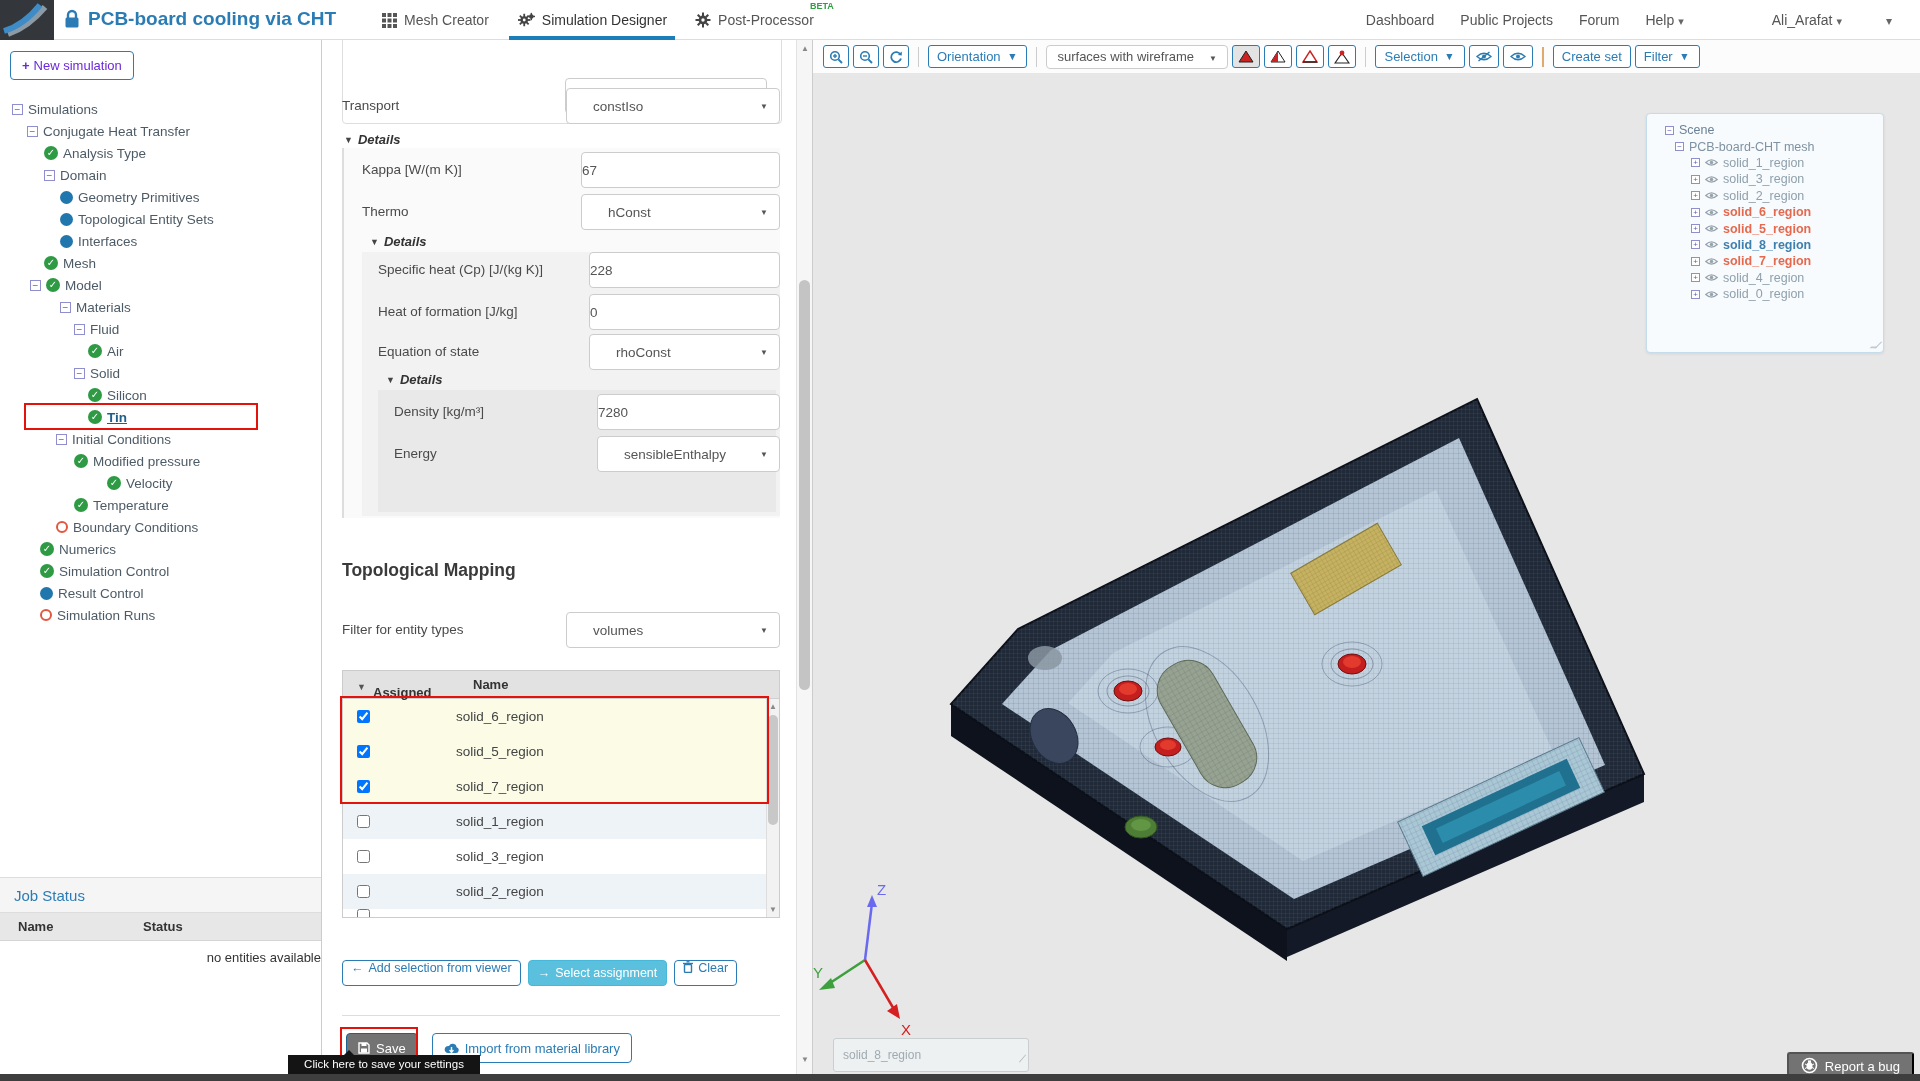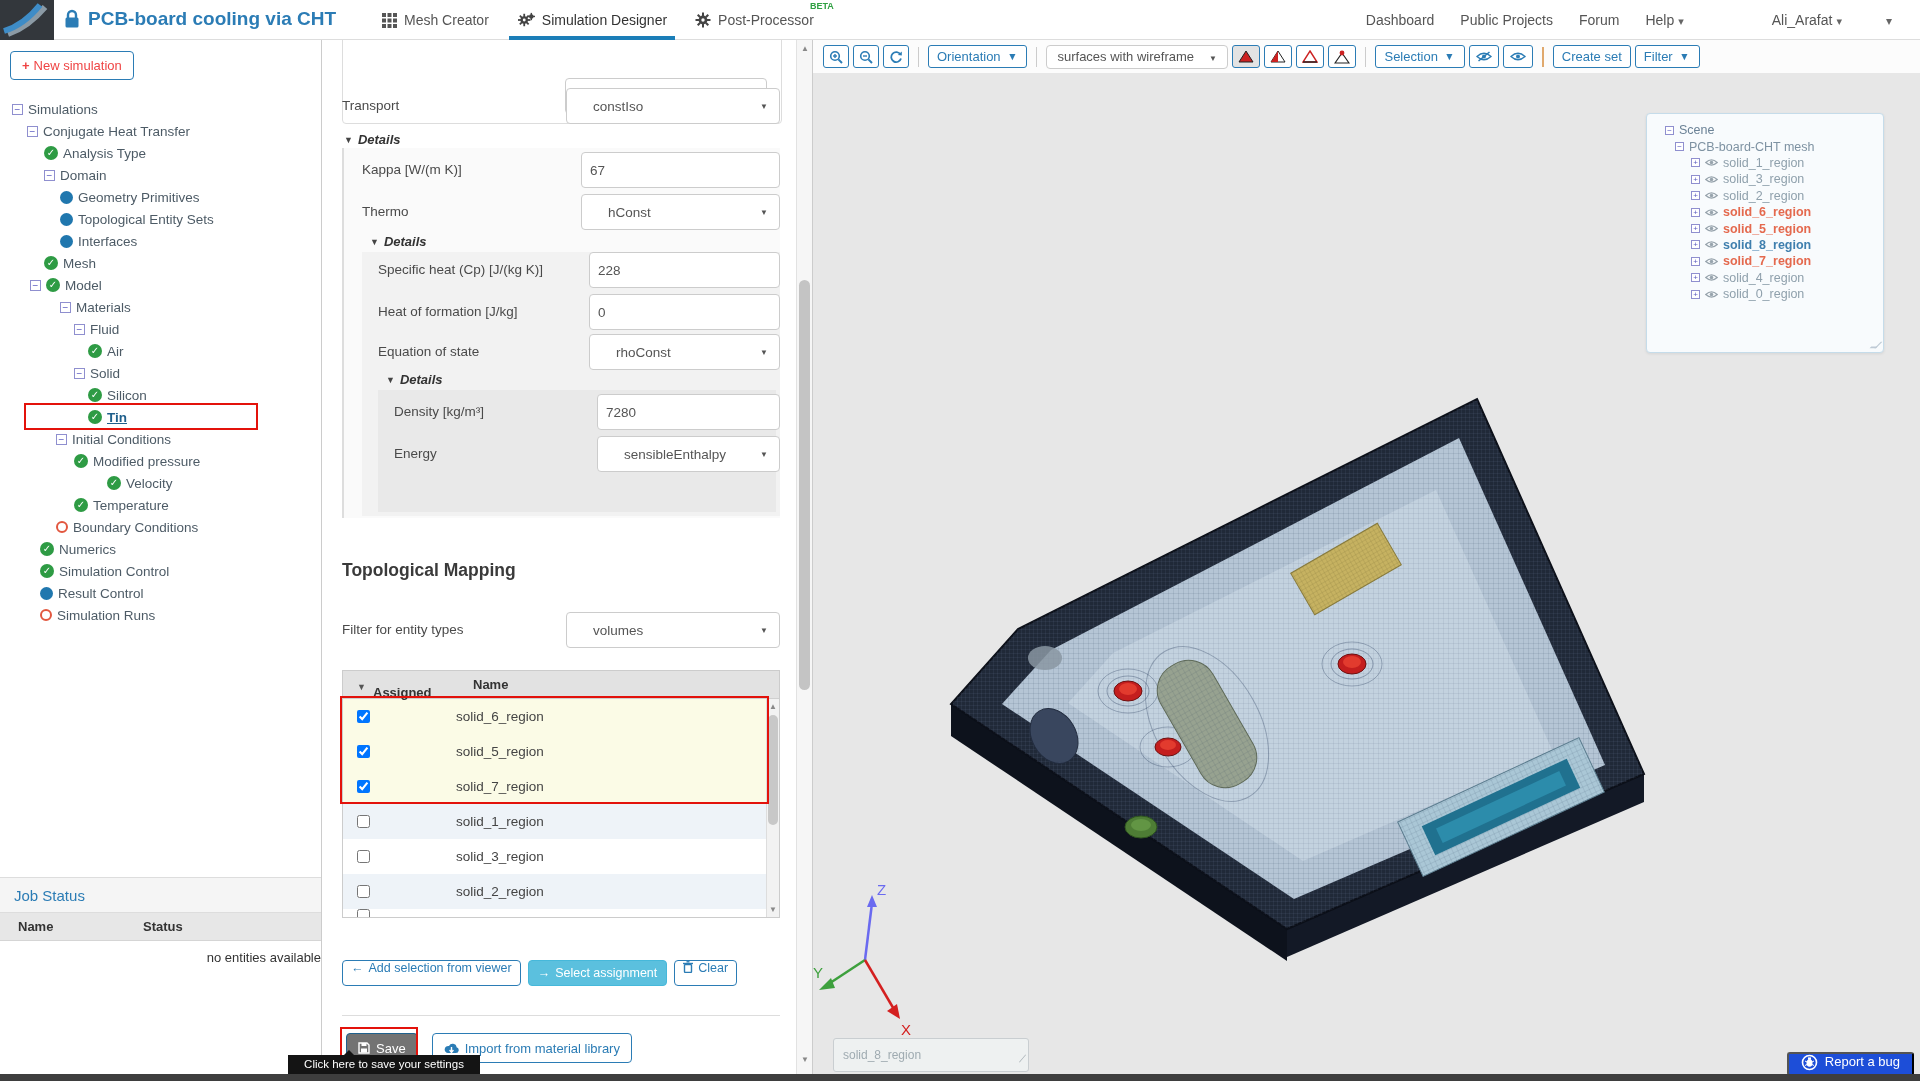--- a/index.html
+++ b/index.html
@@ -23,21 +23,21 @@
             font-size:14px; color:#555; }
   .topnav .navitem { cursor:pointer; }
   .caret::after { content:"▾"; font-size:11px; color:#666; margin-left:4px; }
   .usr { margin-left:62px; }
   .win-caret { margin-left:18px; }
   .win-caret::after { content:"▾"; font-size:12px; color:#666; }
 
   
   .sidebar { position:absolute; left:0; top:40px; width:322px; height:1034px; background:#fff;
              border-right:1px solid #ccc; z-index:20; }
-  .btn-new { position:absolute; left:10px; top:11px; border:1px solid #2b7cb5; color:#ef4444; background:#fff;
+  .btn-new { position:absolute; left:10px; top:11px; border:1px solid #2b7cb5; color:#6d28d9; background:#fff;
              border-radius:4px; font-size:13px; padding:6px 11px; display:inline-flex; align-items:center; gap:4px; cursor:pointer; }
   .plus-ic::before { content:"+"; font-weight:700; }
   .tree { position:absolute; left:0; top:58px; width:100%; }
   .trow { height:22px; display:flex; align-items:center; gap:5px; font-size:13.5px; color:#4d5b66; cursor:pointer; }
   .exp { width:11px; height:11px; border:1px solid #8f8fcf; color:#5a5ac0; font-size:10px; line-height:9px;
          text-align:center; background:#fff; flex:0 0 11px; }
   .exp::before { content:"−"; }
   .chk { width:14px; height:14px; border-radius:50%; background:#2e9b44; color:#fff; font-size:10px; line-height:14px;
          text-align:center; flex:0 0 14px; }
   .chk::before { content:"✓"; }
@@ -52,21 +52,21 @@
   .js-cols { height:28px; background:#e7e7e7; border-bottom:1px solid #d5d5d5; font-size:13px; font-weight:700; color:#333; position:relative; }
   .js-cols .c1 { position:absolute; left:18px; top:6px; }
   .js-cols .c2 { position:absolute; left:143px; top:6px; }
   .js-empty { padding-top:9px; text-align:right; font-size:13px; color:#333; }
 
   
   .middle { position:absolute; left:322px; top:40px; width:474px; height:1034px; background:#fff; z-index:10; }
   .fgroup { position:absolute; border:1px solid #ddd; border-radius:4px; }
   .flabel { position:absolute; font-size:13.5px; color:#4a4a4a; height:36px; line-height:36px; }
   .finput { position:absolute; height:36px; border:1px solid #ccc; border-radius:4px; background:#fff;
-            font-size:13.5px; color:#555; padding-left:8px; font-family:"Liberation Sans",sans-serif; }
+            font-size:13.5px; color:#555; padding-left:0; font-family:"Liberation Sans",sans-serif; }
   .fselect { position:absolute; height:36px; border:1px solid #ccc; border-radius:4px; background:#fff;
              font-size:13.5px; color:#555; display:flex; align-items:center; padding-left:26px; cursor:pointer; }
   .fselect .selcaret { position:absolute; right:10px; top:12px; font-size:10px; color:#555; }
   .selcaret::before { content:"▼"; transform:scale(0.8); display:inline-block; }
   .dethead { position:absolute; font-size:13px; font-style:italic; font-weight:700; color:#333; }
   .dethead::before { content:"▼"; font-size:9px; color:#444; margin-right:5px; font-style:normal; vertical-align:1px; }
   .glevel1 { position:absolute; left:20px; right:16px; top:108px; height:370px; background:#fafafa; border-left:2px solid #ddd; }
   .glevel2 { position:absolute; left:40px; right:16px; top:212px; height:264px; background:#f2f2f2; }
   .glevel3 { position:absolute; left:56px; right:20px; top:350px; height:122px; background:#e9e9e9; }
   .section-title { position:absolute; left:20px; top:520px; font-size:17.5px; font-weight:700; color:#3a3a3a; }
@@ -129,22 +129,22 @@
   .srow.sel .slabel { color:#e4694e; font-weight:700; }
   .srow.act .slabel { color:#3f7fae; font-weight:700; }
   .srow .slabel { white-space:nowrap; }
   .scene-resize { position:absolute; right:3px; bottom:3px; width:8px; height:8px;
                   border-right:2px solid #9ab; border-bottom:2px solid #9ab; transform:skew(-45deg) scale(.8); opacity:.6; }
 
   .hoverlabel { position:absolute; left:20px; top:998px; width:196px; height:34px; background:#eef1f1;
                 border:1px solid #c9ced1; border-radius:3px; color:#9fabb1; font-size:12px; line-height:33px;
                 padding-left:9px; z-index:22; }
   .hoverlabel::after { content:"⟋"; position:absolute; right:2px; bottom:-4px; color:#98a2a8; font-size:10px; }
-  .reportbug { position:absolute; right:6px; top:1012px; height:24px; background:#1d4ed8; color:#fff; border-radius:3px;
-               display:inline-flex; align-items:flex-start; gap:7px; font-size:13px; padding:0 12px; z-index:26; cursor:pointer; }
+  .reportbug { position:absolute; right:6px; top:1012px; height:24px; background:#737373; color:#fff; border-radius:3px;
+               display:inline-flex; align-items:flex-end; gap:7px; font-size:13px; padding:0 12px; z-index:26; cursor:pointer; }
   .bottombar { position:absolute; left:0; top:1074px; width:1920px; height:7px; background:#3e3e3e; z-index:50; }
 
   svg { display:block; }
   .vcanvas { position:absolute; left:0; top:33px; z-index:1; }
 </style>
 </head>
 <body>
 
 <div id="app">
 

